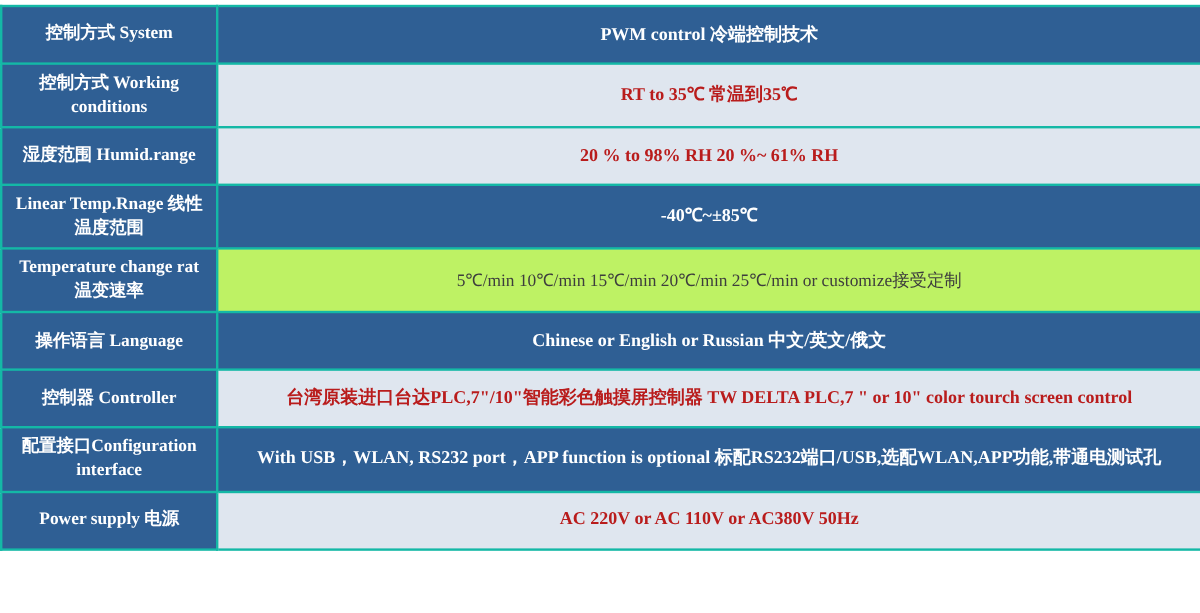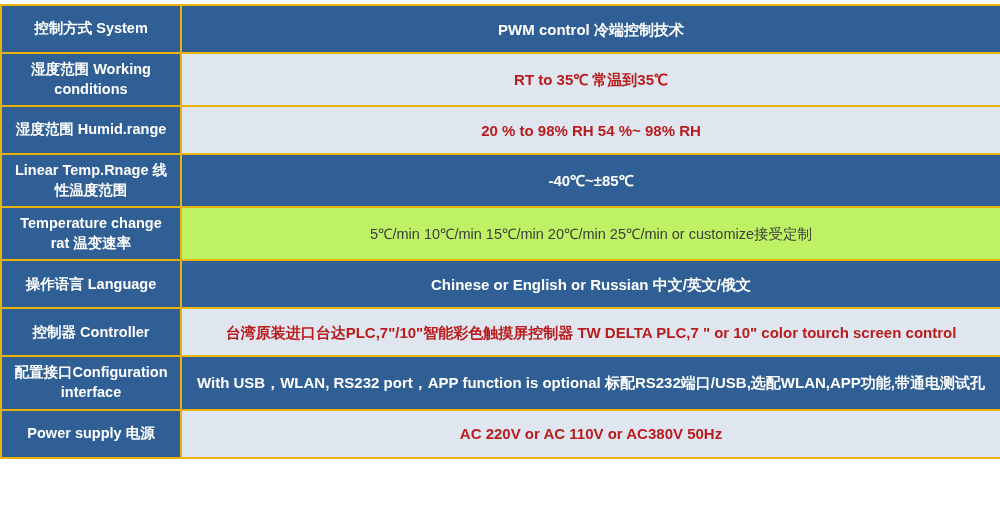--- a/index.html
+++ b/index.html
@@ -15,24 +15,25 @@
   }
   .spec-table {
     border-collapse: collapse;
     table-layout: fixed;
     width: 1000px;
   }
   .spec-table col.label-col { width: 180px; }
   .spec-table col.value-col { width: 820px; }
 
   .spec-table td {
-    border: 2px solid #eab308;
+    border: 2px solid #14b8a6;
     vertical-align: middle;
     padding: 6px 8px;
     box-sizing: border-box;
+    font-family: Liberation Serif, serif;
   }
   td.label {
     background: #2f5f94;
     color: #ffffff;
     font-weight: bold;
     font-size: 14.5px;
     text-align: center;
     line-height: 1.35;
   }
   td.value {
@@ -73,26 +74,26 @@
   <colgroup>
     <col class="label-col">
     <col class="value-col">
   </colgroup>
   <tbody>
     <tr class="h-sm">
       <td class="label">控制方式 System</td>
       <td class="value dark">PWM control 冷端控制技术</td>
     </tr>
     <tr class="h-md">
-      <td class="label">湿度范围 Working conditions</td>
+      <td class="label">控制方式 Working conditions</td>
       <td class="value light">RT to 35℃ 常温到35℃</td>
     </tr>
     <tr class="h-sm">
       <td class="label">湿度范围 Humid.range</td>
-      <td class="value light">20 % to 98% RH 54 %~ 98% RH</td>
+      <td class="value light">20 % to 98% RH 20 %~ 61% RH</td>
     </tr>
     <tr class="h-md">
       <td class="label">Linear Temp.Rnage 线性温度范围</td>
       <td class="value dark">-40℃~±85℃</td>
     </tr>
     <tr class="h-md">
       <td class="label">Temperature change rat 温变速率</td>
       <td class="value pale">5℃/min 10℃/min 15℃/min 20℃/min 25℃/min or customize接受定制</td>
     </tr>
     <tr class="h-sm">

